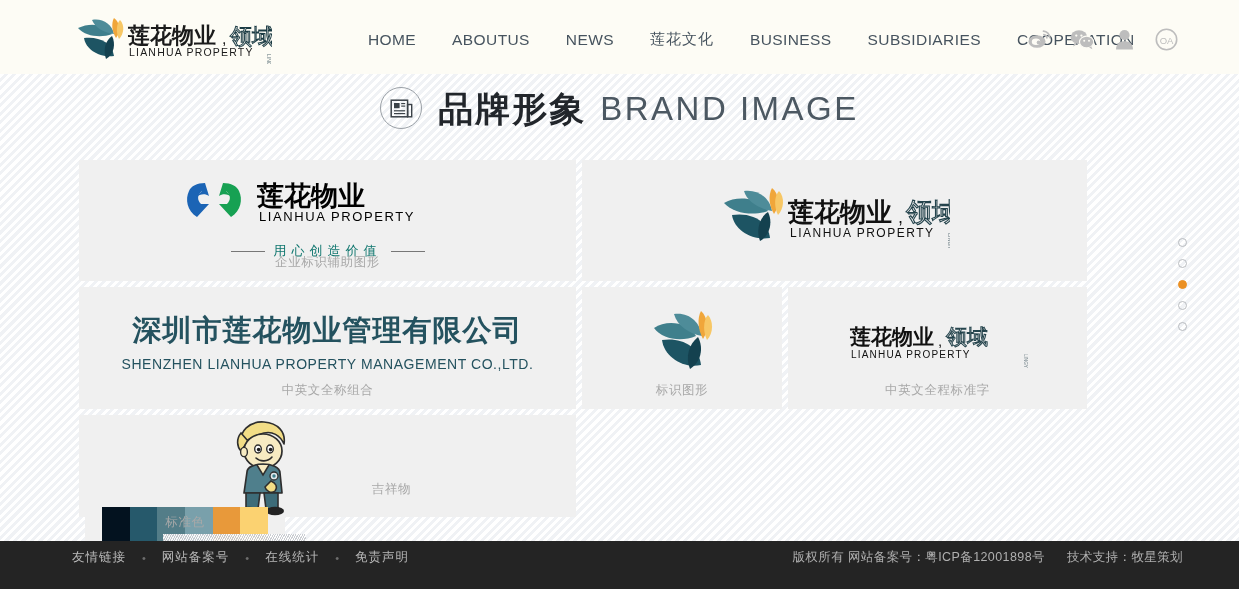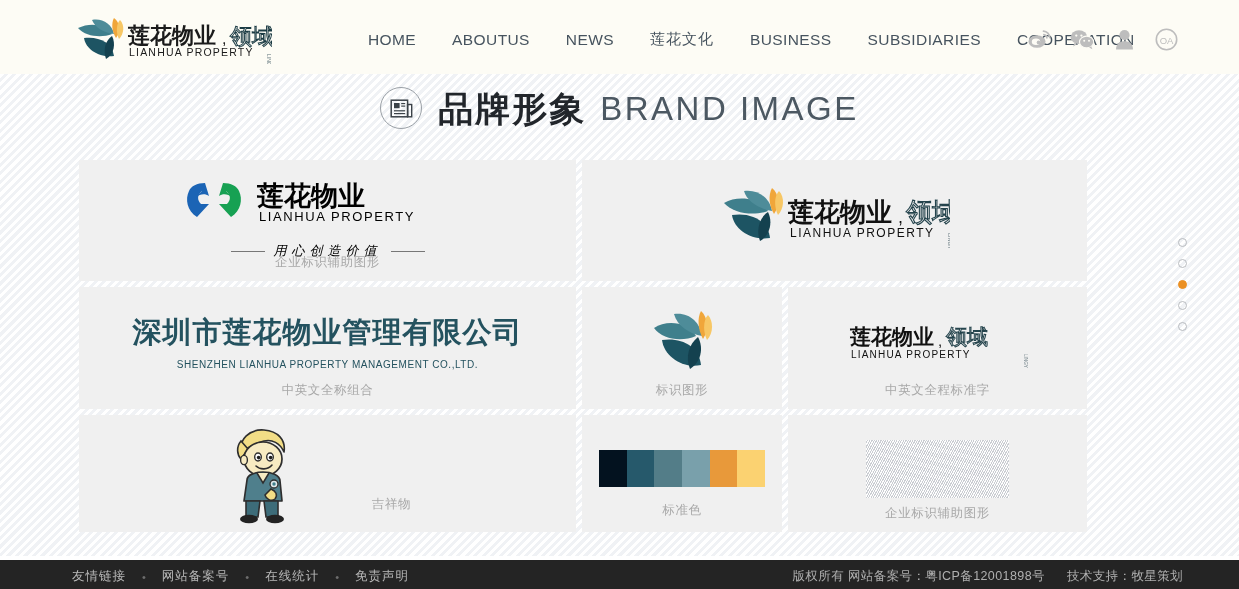--- a/index.html
+++ b/index.html
@@ -85,21 +85,21 @@
 
   
   .grid-wrap{
     position:absolute; left:79px; top:160px;
     width:1008px; height:378px;
     z-index:2;
   }
   .row{ display:flex; width:100%; }
   .row1{ height:121px; margin-bottom:6px; }
   .row2{ height:122px; margin-bottom:6px; }
-  .row3{ height:117px; }
+  .row3{ height:117px;flex-direction:column; }
 
   .cell{
     background:#f0f0f0;
     position:relative;
     display:flex; flex-direction:column;
     align-items:center; justify-content:center;
   }
   .cell + .cell{ margin-left:6px; }
 
   .c-r1a{ width:497px; }
@@ -126,24 +126,23 @@
   .art{ display:flex; align-items:center; justify-content:center; }
 
   
   .logo1-wrap{ margin-bottom:4px; margin-top:-4px;}
   .tagline{
     display:flex; align-items:center; justify-content:center;
     margin-top:3px;
   }
   .tl-line{ width:34px; height:1px; background:#777; }
   .tl-text{
-    font-size:13px; color:#000000; margin:0 9px;
+    font-size:13px; color:#0f766e; margin:0 9px;
     font-family:"Liberation Serif", serif;
     letter-spacing:5px;
-    font-style:italic;
   }
 
   
   .swatches{ display:flex; width:166px; height:37px; }
   .sw{ flex:1; height:100%; }
 
   
   .pattern-box{
     width:143px; height:58px;
     background:
@@ -162,21 +161,21 @@
   }
   .dot{
     width:9px; height:9px; border-radius:50%;
     border:1px solid #b9bcc0; background:transparent;
     cursor:pointer;
   }
   .dot.active{ background:#eb9023; border-color:#eb9023; }
 
   
   .footer{
-    position:absolute; left:0; bottom:0; width:1239px; height:29px;
+    position:absolute; left:0; bottom:0; width:1239px; height:48px;
     background:#242424;
     z-index:5;
   }
   .footer-left{
     position:absolute; left:72px; top:0; height:33px;
     display:flex; align-items:center;
   }
   .f-link{
     color:#b9b9b9; font-size:12.5px; letter-spacing:1px;
     cursor:pointer; white-space:nowrap;
@@ -330,21 +329,21 @@
         </svg>
       </div>
     </div>
   </div>
 
   <div class="row row2">
 
     <div class="cell c-r2a">
       <div class="art" style="flex-direction:column; margin-top:-10px">
         <div style="font-size:29px; font-weight:bold; color:#24525f; letter-spacing:1px; line-height:1.15;">深圳市莲花物业管理有限公司</div>
-        <div style="font-size:10px; color:#24525f; letter-spacing:.55px; margin-top:9px;">SHENZHEN LIANHUA PROPERTY MANAGEMENT CO.,LTD.</div>
+        <div style="font-size:14px; color:#24525f; letter-spacing:.55px; margin-top:9px;">SHENZHEN LIANHUA PROPERTY MANAGEMENT CO.,LTD.</div>
       </div>
       <div class="caption cap-row2">中英文全称组合</div>
     </div>
 
     <div class="cell c-r2b">
       <div class="art" style="margin-top:-10px">
         <svg width="62" height="68" viewBox="0 0 62 68">
           <path d="M3,19 C16,10 37,13 45,27 C31,33 12,31 3,19 Z" fill="#3f7f8c"></path>
           <path d="M23,5 C38,3 49,13 51,27 C39,25 26,17 23,5 Z" fill="#4e8c99"></path>
           <path d="M50,2 C57,8 58,21 52,30 C47,21 46,9 50,2 Z" fill="#f0a63a"></path>

